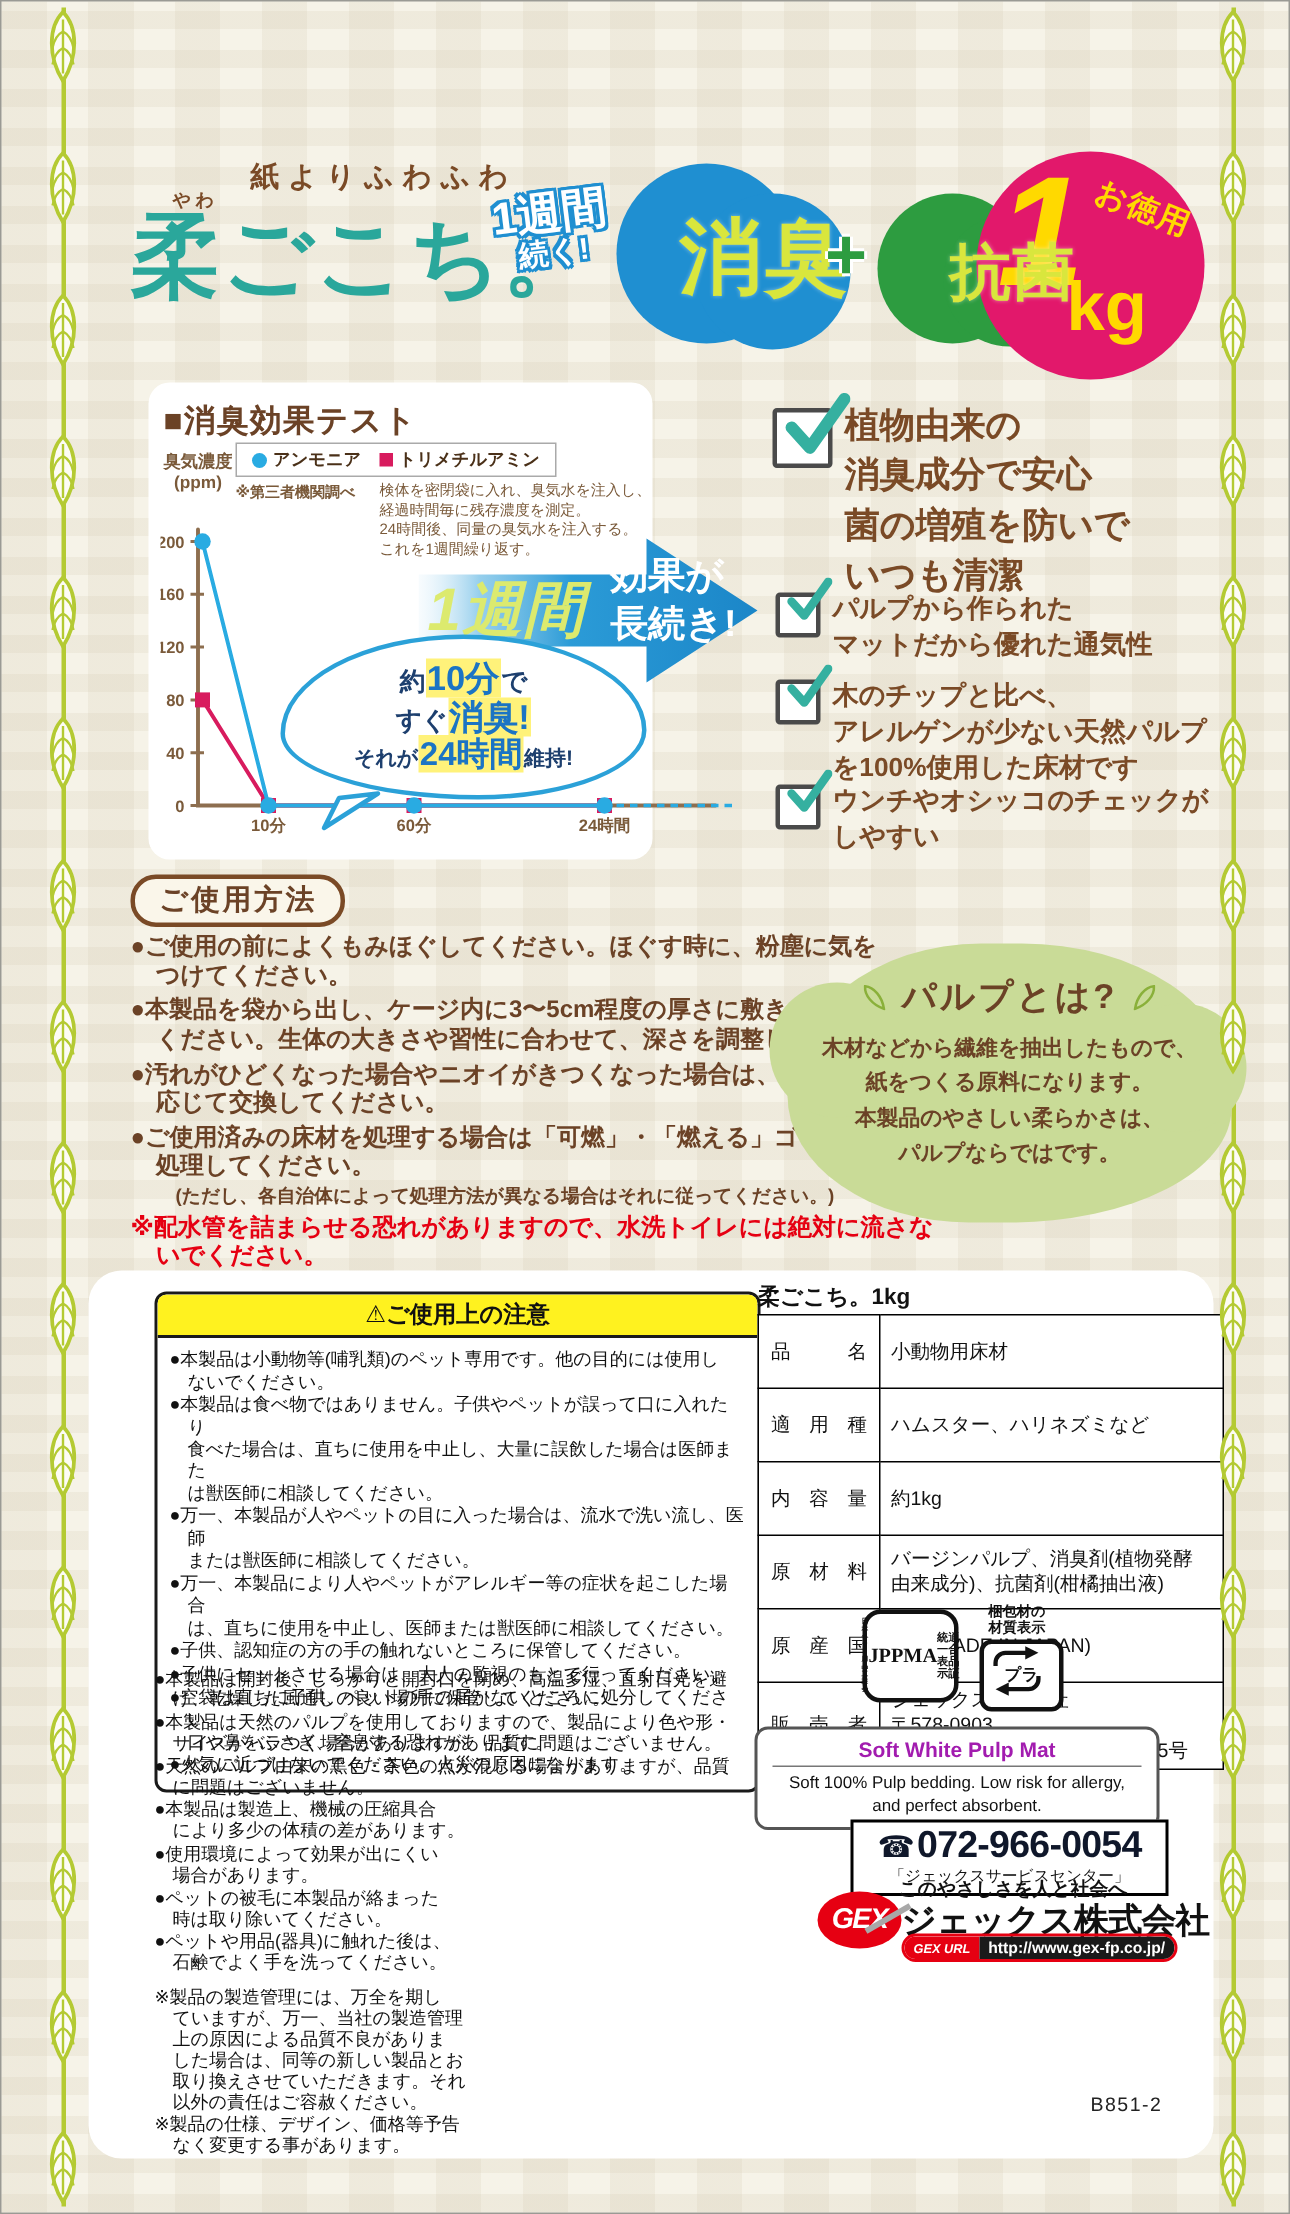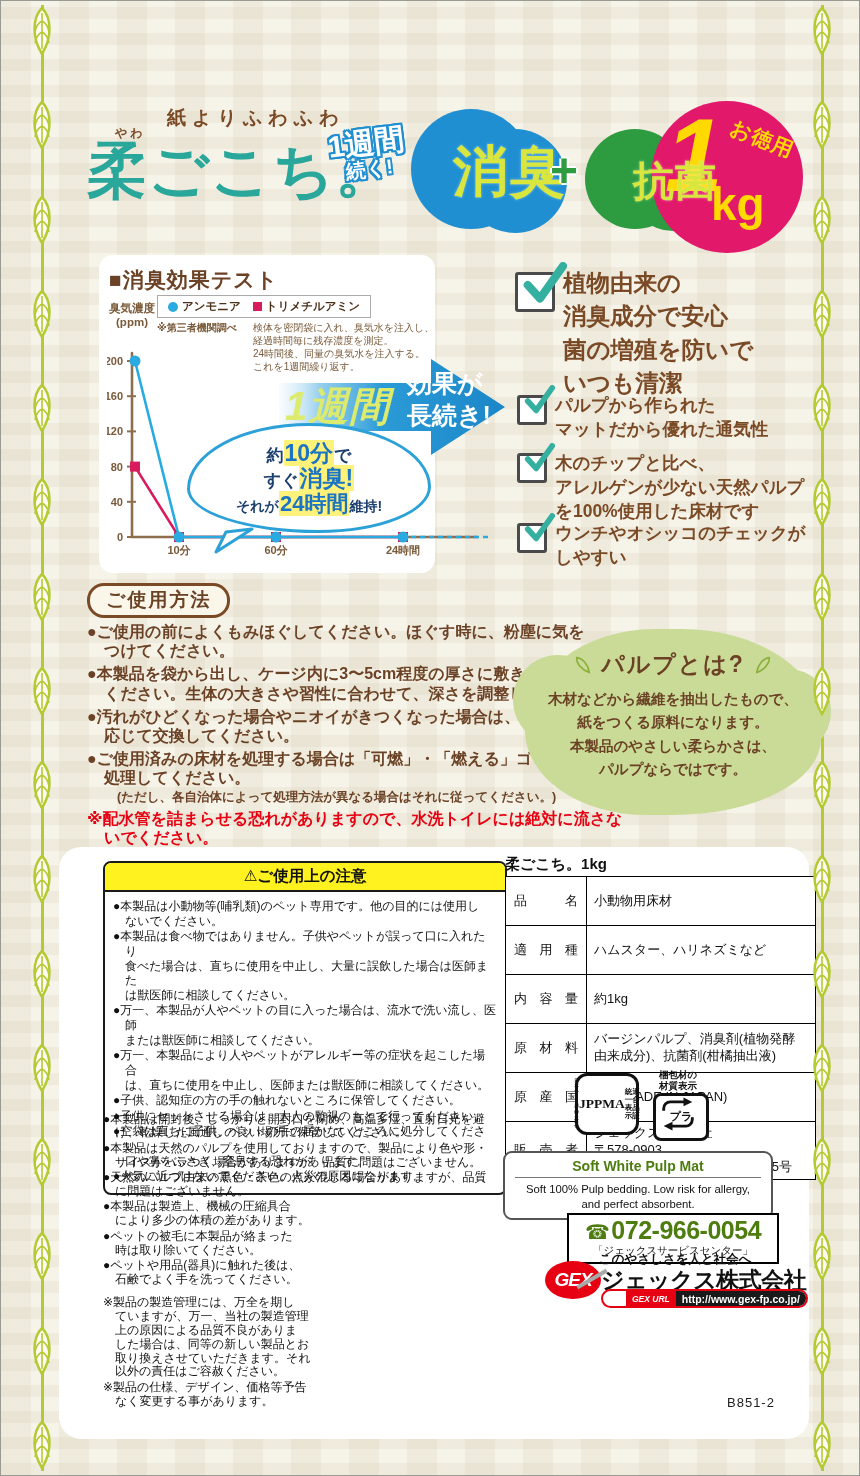--- a/index.html
+++ b/index.html
@@ -117,37 +117,37 @@
     display:flex;flex-direction:row;align-items:center;justify-content:center;line-height:1.1;}
   .jp-org{font-size:4.5px;font-weight:bold;color:#111;}
   .jp-name{font-size:13.5px;font-weight:900;font-family:"Liberation Serif",serif;color:#111;}
   .jp-l{font-size:7.5px;font-weight:bold;color:#111;}
   .pkg-label{left:644px;top:1068px;width:66px;font-size:9.5px;line-height:1.2;text-align:center;color:#111;white-space:pre-line;font-weight:bold;}
   .pkg-box{left:652px;top:1092px;width:50px;height:42px;border:3px solid #111;border-radius:8px;background:#fff;}
   .pkg-box .sym{position:absolute;left:0;right:0;top:13px;text-align:center;font-size:11px;font-weight:900;color:#111;}
   
   .en-box{left:502px;top:1150px;width:270px;border:2px solid #555;border-radius:9px;background:#fff;
     padding:5px 8px 7px;text-align:center;box-sizing:border-box;}
-  .en-title{font-size:14px;font-weight:900;color:#4d7c0f;}
+  .en-title{font-size:14px;font-weight:900;color:#a21caf;}
   .en-box hr{border:none;border-top:1.5px solid #777;margin:3px 2px 4px;}
   .en-body{font-size:11.3px;line-height:1.3;color:#111;white-space:pre-line;}
   
   .phone-box{left:566px;top:1212px;width:212px;border:2.5px solid #000;background:#fff;padding:2px 4px 4px;
     text-align:center;box-sizing:border-box;}
-  .phone-line{font-size:25px;font-weight:900;color:#4d7c0f;letter-spacing:-0.5px;line-height:1.05;}
+  .phone-line{font-size:25px;font-weight:900;color:#0f172a;letter-spacing:-0.5px;line-height:1.05;}
   .phone-icon{font-size:20px;margin-right:2px;}
   .phone-sub{font-size:10.5px;color:#111;margin-top:1px;}
   
   .gex-tagline{left:598px;top:1250px;font-size:12.5px;font-weight:900;color:#111;}
   .gex-oval{left:544px;top:1260px;width:56px;height:38px;background:#e60012;border-radius:50%;
     display:flex;align-items:center;justify-content:center;color:#fff;font-size:19px;font-weight:900;font-style:italic;letter-spacing:-1px;}
   .gex-oval::after{content:'';position:absolute;right:-8px;top:16px;width:34px;height:4px;background:#a8a8a8;transform:rotate(-30deg);}
   .gex-name{left:600px;top:1264px;font-size:23px;font-weight:900;color:#111;letter-spacing:-0.5px;}
   .gex-url{left:600px;top:1288px;display:flex;align-items:stretch;border:2px solid #e60012;border-radius:10px;overflow:hidden;height:15px;}
-  .gex-url .r{background:#e60012;color:#fff;font-size:8.5px;font-weight:900;font-style:italic;padding:1px 6px;display:flex;align-items:center;margin-left:23px;}
+  .gex-url .r{background:#e60012;color:#fff;font-size:8.5px;font-weight:900;font-style:italic;padding:1px 6px;display:flex;align-items:center;}
   .gex-url .k{background:#1a1a1a;color:#fff;font-size:10.5px;font-weight:900;padding:1px 6px;display:flex;align-items:center;}
   .prod-code{left:726px;top:1394px;font-size:13px;color:#222;letter-spacing:1px;}
 </style>
 </head>
 <body>
 
 <div class="sheet">
 
   <div class="leaf-chain left">
       <div class="leaf-unit"><svg width="30" height="52" viewBox="0 0 30 52">
@@ -470,20 +470,22 @@
 
   <div class="abs notes">
     <p class="n-item">●本製品は開封後、しっかりと開封口を閉め、高温多湿、直射日光を避
 け、乾燥した風通しの良い場所に保管してください。</p>
     <p class="n-item">●本製品は天然のパルプを使用しておりますので、製品により色や形・
 サイズがバラつく場合がありますが、品質に問題はございません。</p>
     <p class="n-item">●天然のパルプ由来の黒色・茶色の点が混じる場合がありますが、品質
 に問題はございません。</p>
     <p class="n-item">●本製品は製造上、機械の圧縮具合
 により多少の体積の差があります。</p>
+    <p class="n-item">●使用環境によって効果が出にくい
+場合があります。</p>
     <p class="n-item">●ペットの被毛に本製品が絡まった
 時は取り除いてください。</p>
     <p class="n-item">●ペットや用品(器具)に触れた後は、
 石鹸でよく手を洗ってください。</p>
     <p class="n-item gap">※製品の製造管理には、万全を期し
 ていますが、万一、当社の製造管理
 上の原因による品質不良がありま
 した場合は、同等の新しい製品とお
 取り換えさせていただきます。それ
 以外の責任はご容赦ください。</p>

